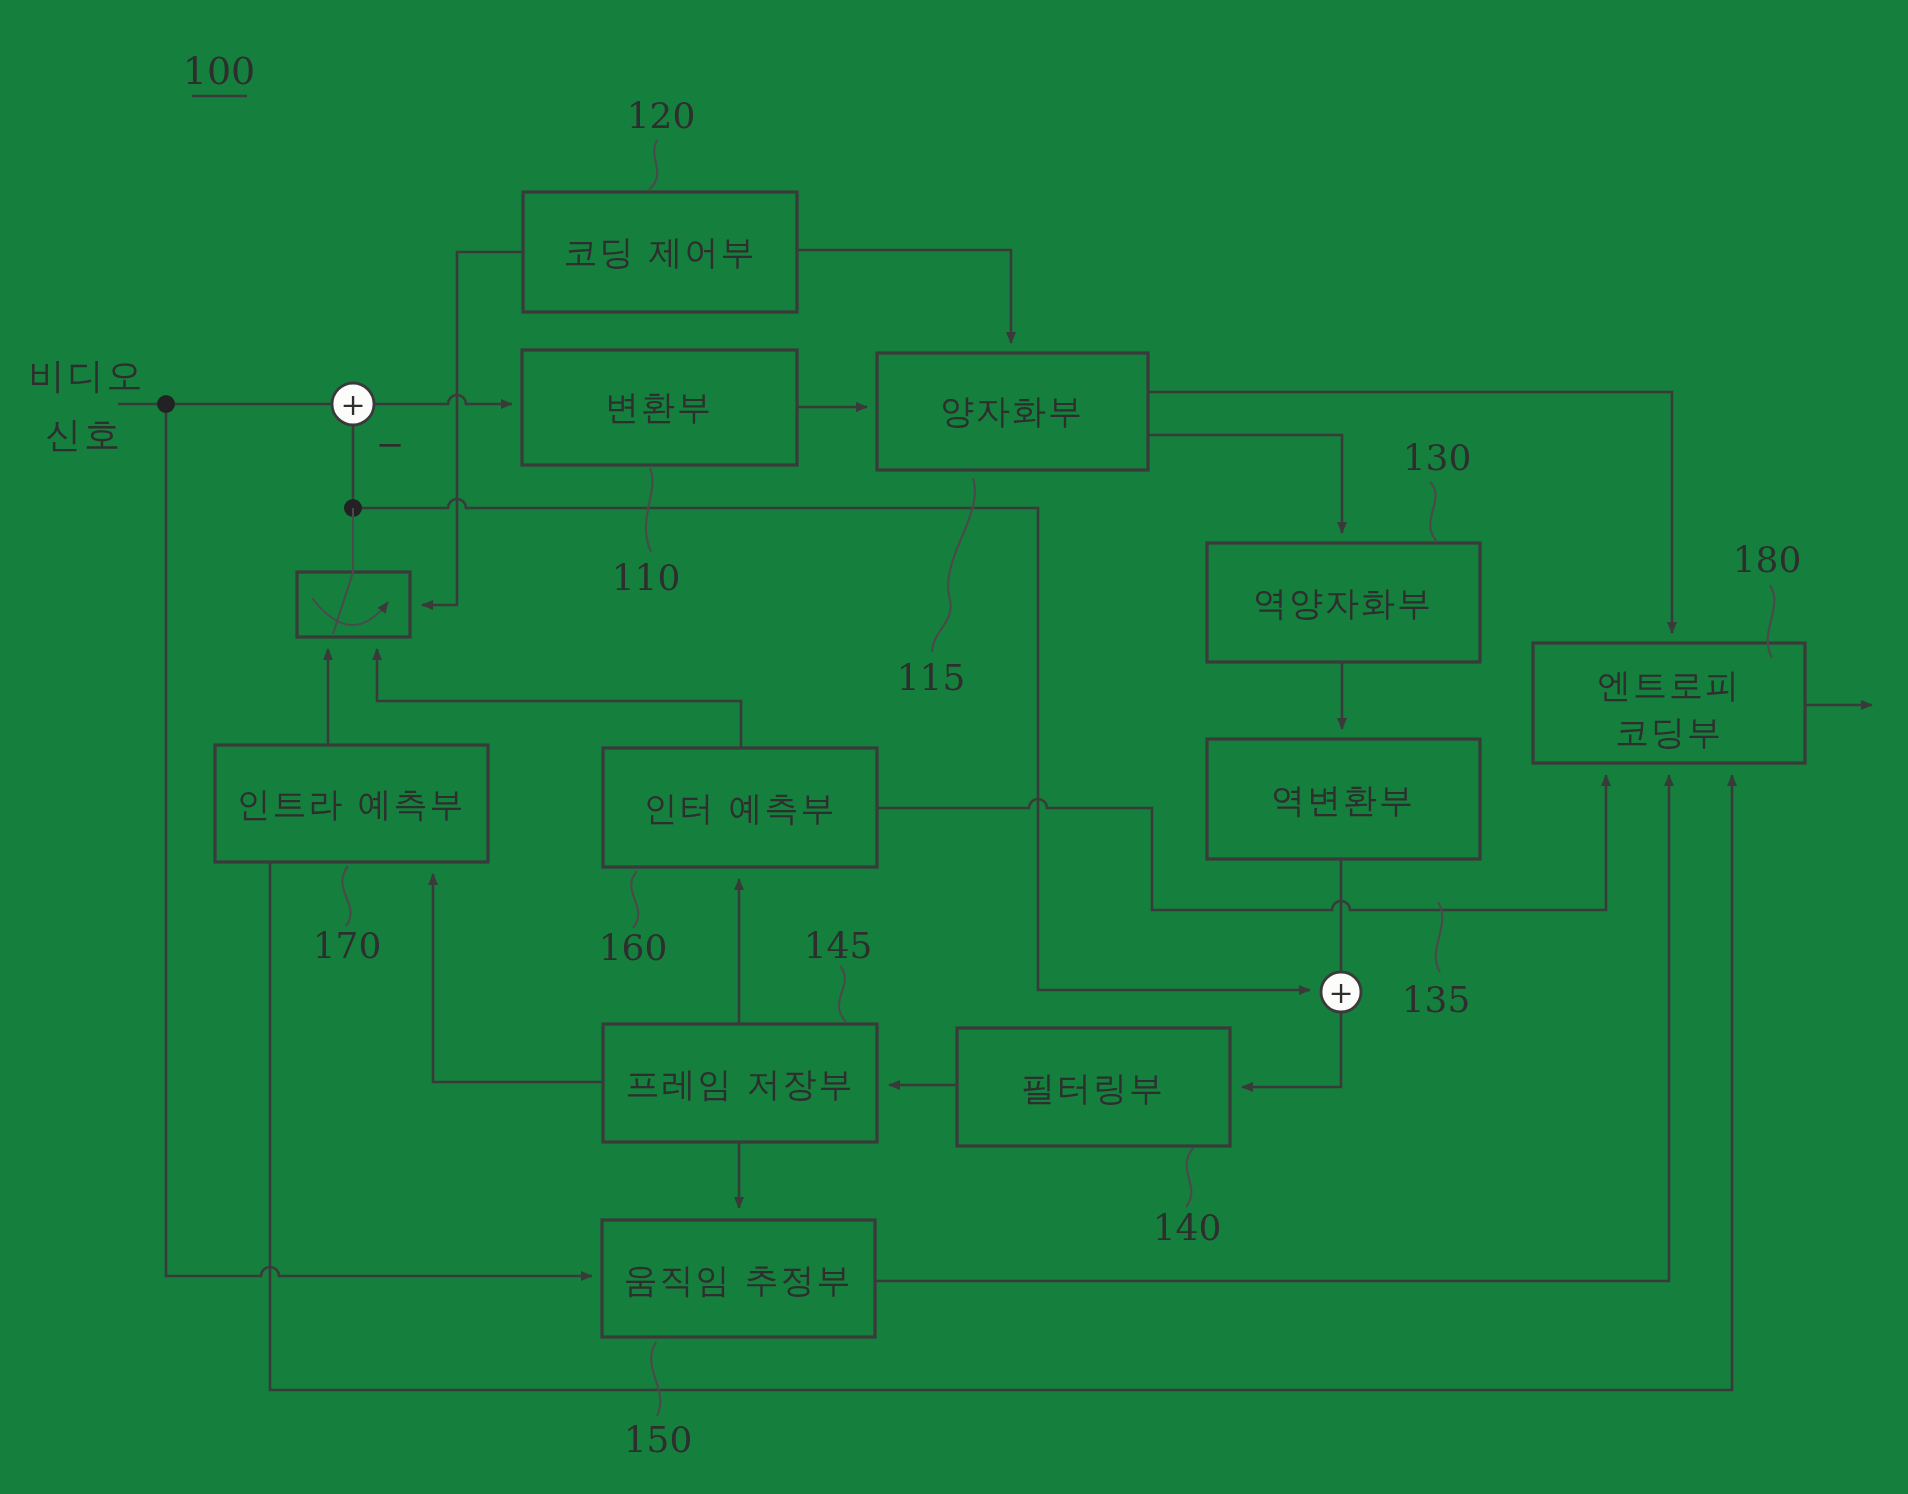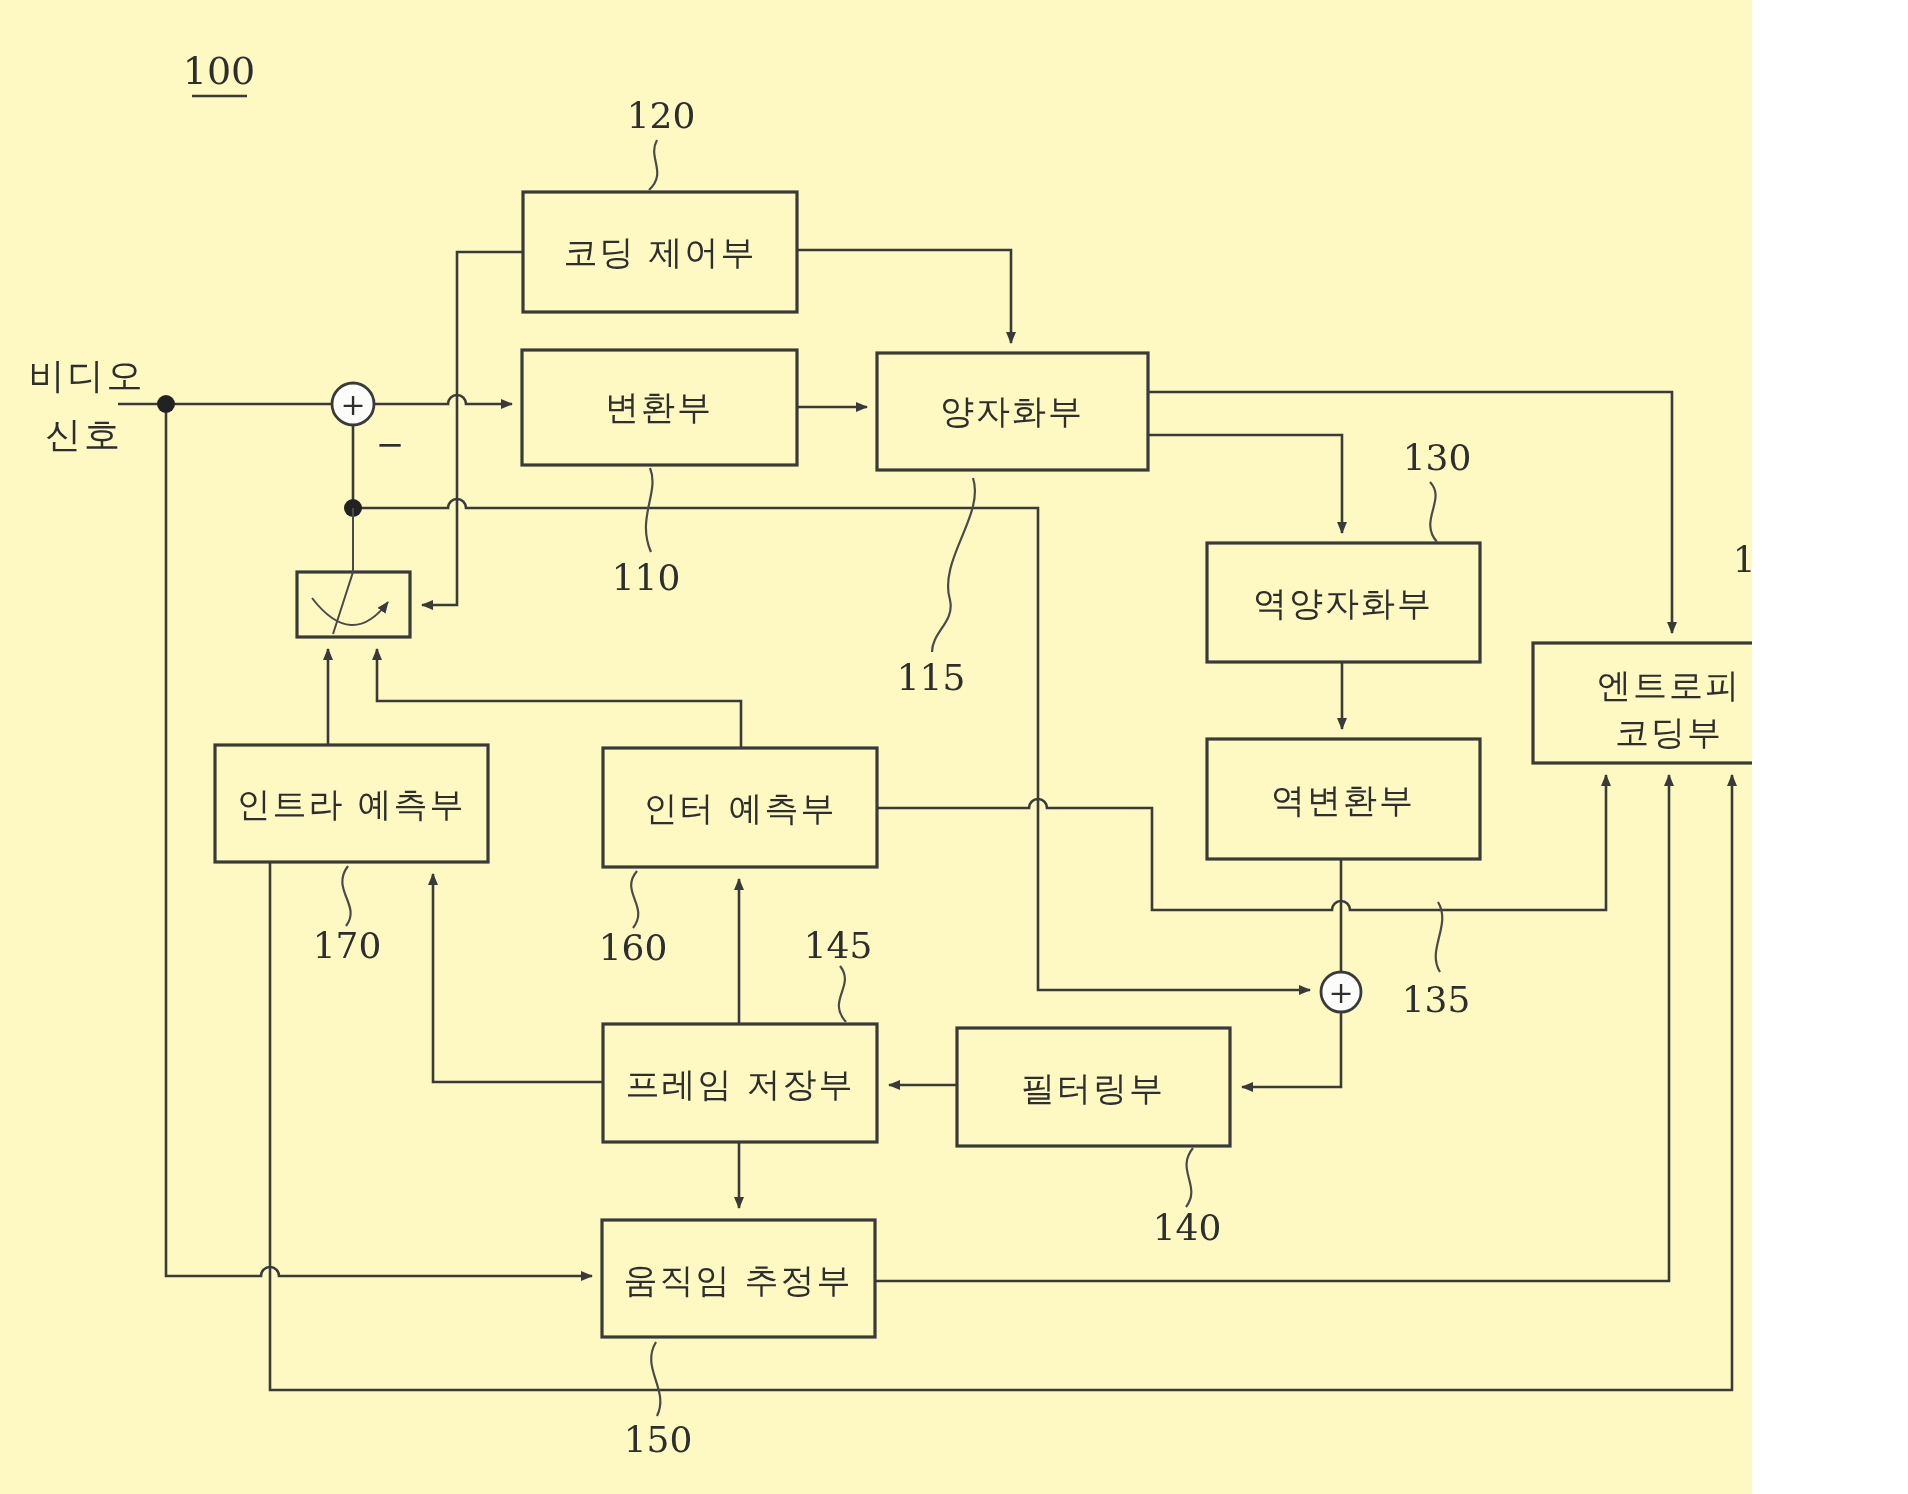--- a/index.html
+++ b/index.html
@@ -1,19 +1,19 @@
 <!DOCTYPE html>
 <html><head>
 <meta charset="utf-8">
 <style>
   html,body{margin:0;padding:0;background:#ffffff;}
   .page{
     position:relative;
-    width:1752px;height:1494px;
-    background:#fef9c3;
+    width:1908px;height:1494px;
+    background:#15803d;
     overflow:hidden;
     font-family:"DejaVu Serif","Liberation Serif",serif;
     text-align:center;
   }
   svg{display:block;}
   .box{fill:none;stroke:#3a3a3a;stroke-width:3.2px;}
   .wire{fill:none;stroke:#3a3a3a;stroke-width:2.6px;}
   .thinwire{fill:none;stroke:#4a4a4a;stroke-width:2px;}
   .leader{fill:none;stroke:#4a4a4a;stroke-width:2.2px;}
   .dot{fill:#222;stroke:none;}

